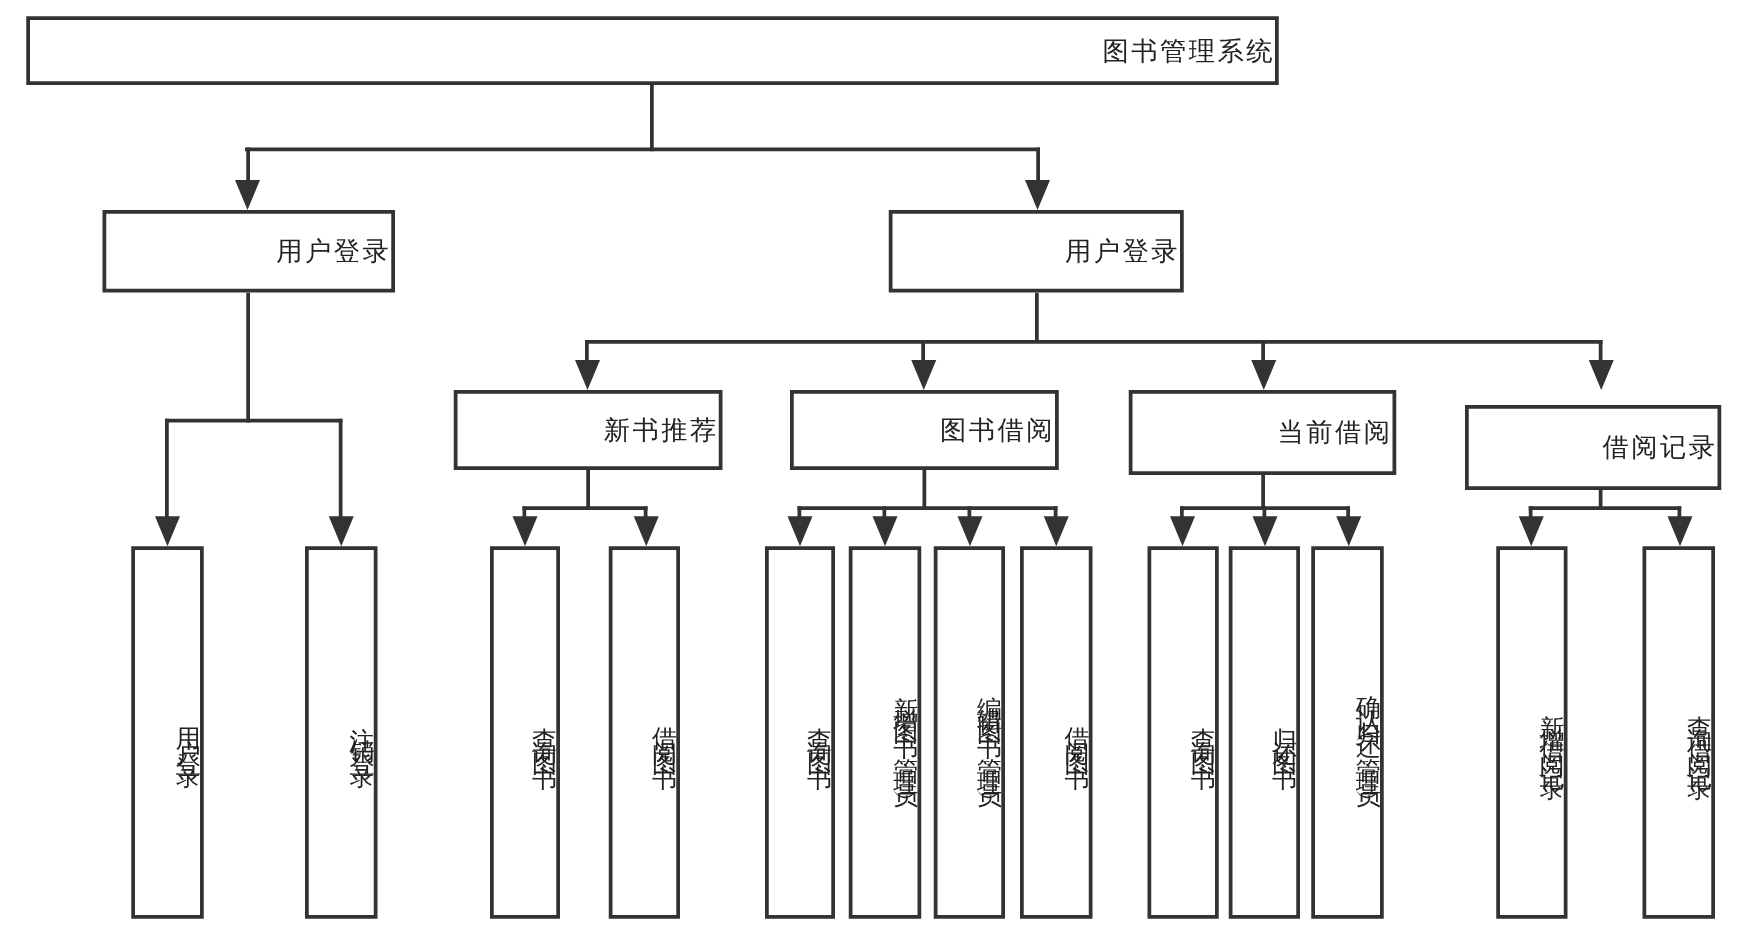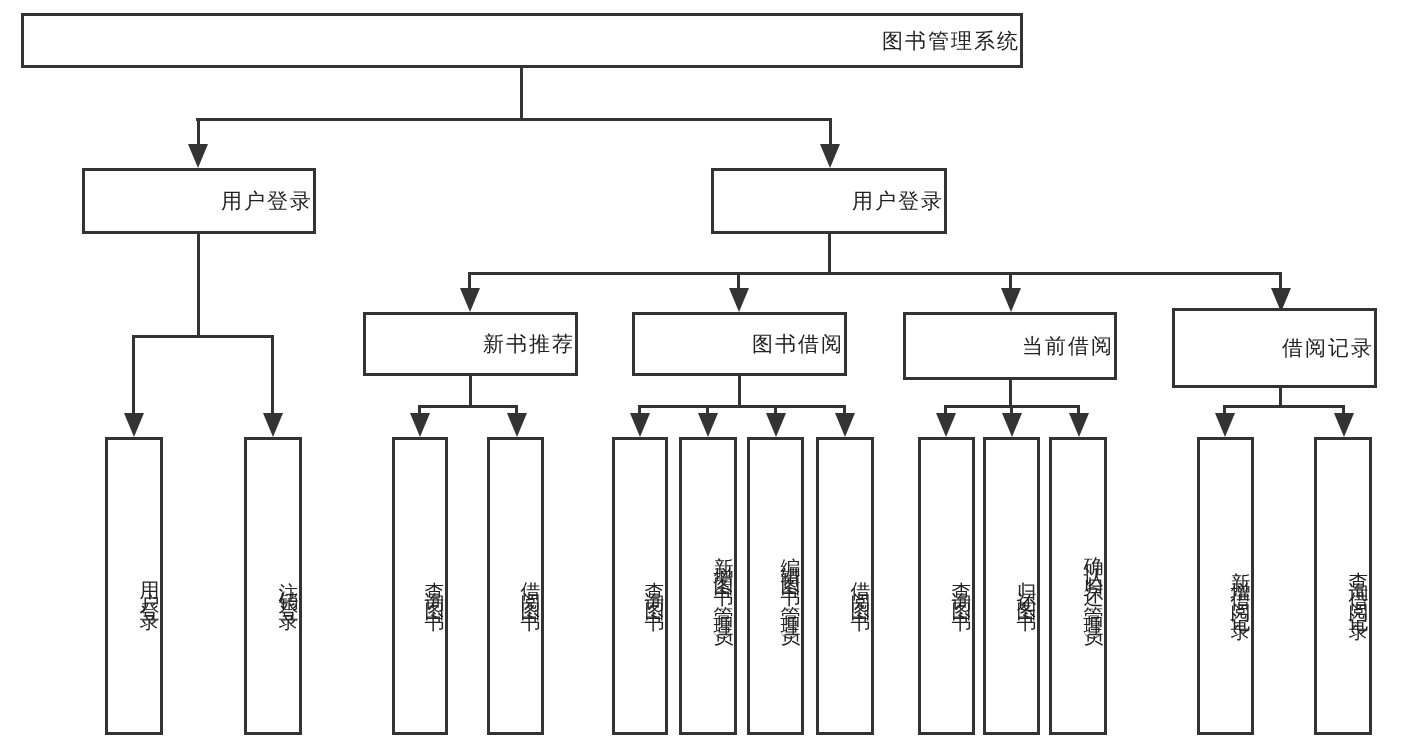--- a/index.html
+++ b/index.html
@@ -94,21 +94,21 @@
 
   <div class="node h" style="left:363px;top:312px;width:215px;height:64px;">
     <span>新书推荐</span>
   </div>
   <div class="node h" style="left:632px;top:312px;width:215px;height:64px;">
     <span>图书借阅</span>
   </div>
   <div class="node h" style="left:903px;top:312px;width:214px;height:68px;">
     <span>当前借阅</span>
   </div>
-  <div class="node h" style="left:1172px;top:308px;width:205px;height:80px;">
+  <div class="node h" style="left:1172px;top:324px;width:205px;height:68px;">
     <span>借阅记录</span>
   </div>
 
   <div class="node v" style="left:105px;top:437px;width:58px;height:298px;">
     <span>用户登录</span>
   </div>
   <div class="node v" style="left:244px;top:437px;width:58px;height:298px;">
     <span>注销登录</span>
   </div>
 

